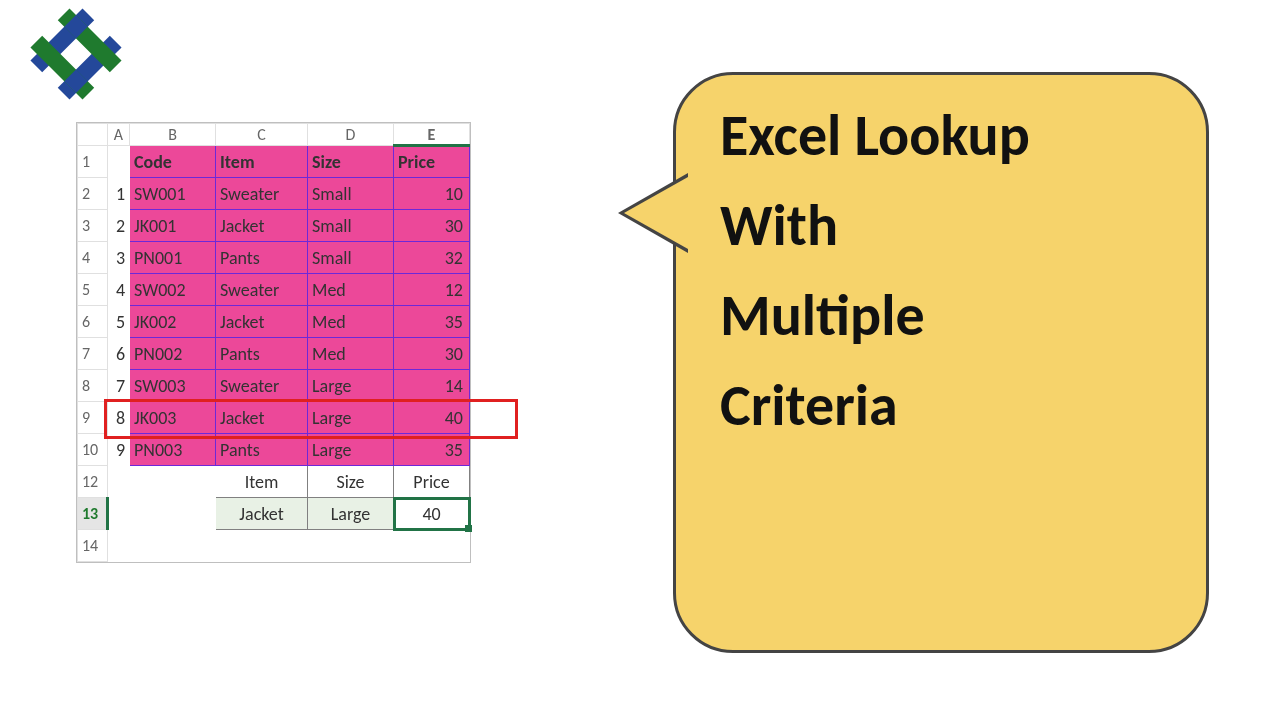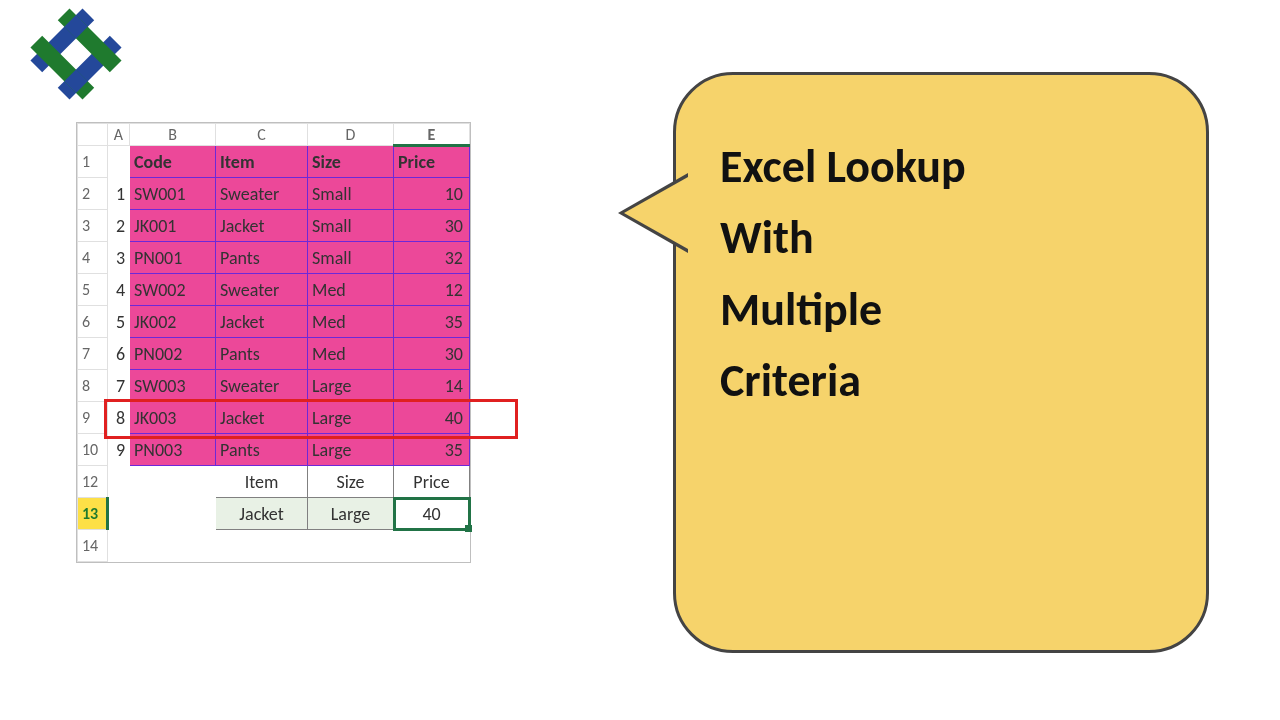--- a/index.html
+++ b/index.html
@@ -58,22 +58,22 @@
     top: -2px; left: -2px;
     border-width: 40px 70px 40px 0;
     border-color: transparent #444444 transparent transparent;
   }
   .bubble-tail::after {
     top: 2px; left: 4px;
     border-width: 36px 64px 36px 0;
     border-color: transparent #F6D36B transparent transparent;
   }
   .bubble-text {
-    padding: 56px 44px;
-    font-size: 46px;
+    padding: 16px 44px;
+    font-size: 58px;
     font-weight: bold;
     line-height: 1.55;
     color: #111;
     white-space: pre-line;
   }
 
   
   .sheet {
     position: absolute;
     top: 122px;
@@ -130,21 +130,21 @@
 
   
   .selColE {
     background: #EDEDED;
     color: #1F7A2E;
     font-weight: bold;
     border-bottom: 3px solid #217346 !important;
   }
   
   .selRow13 {
-    background: #fde047;
+    background: #e5e5e5;
     color: #1F7A2E;
     font-weight: bold;
     border-right: 3px solid #217346 !important;
   }
 
   
   td.sub { border: 1px solid #808080; text-align:center; }
   td.subfill { background: #E8F1E5; }
   
   td.selcell {

